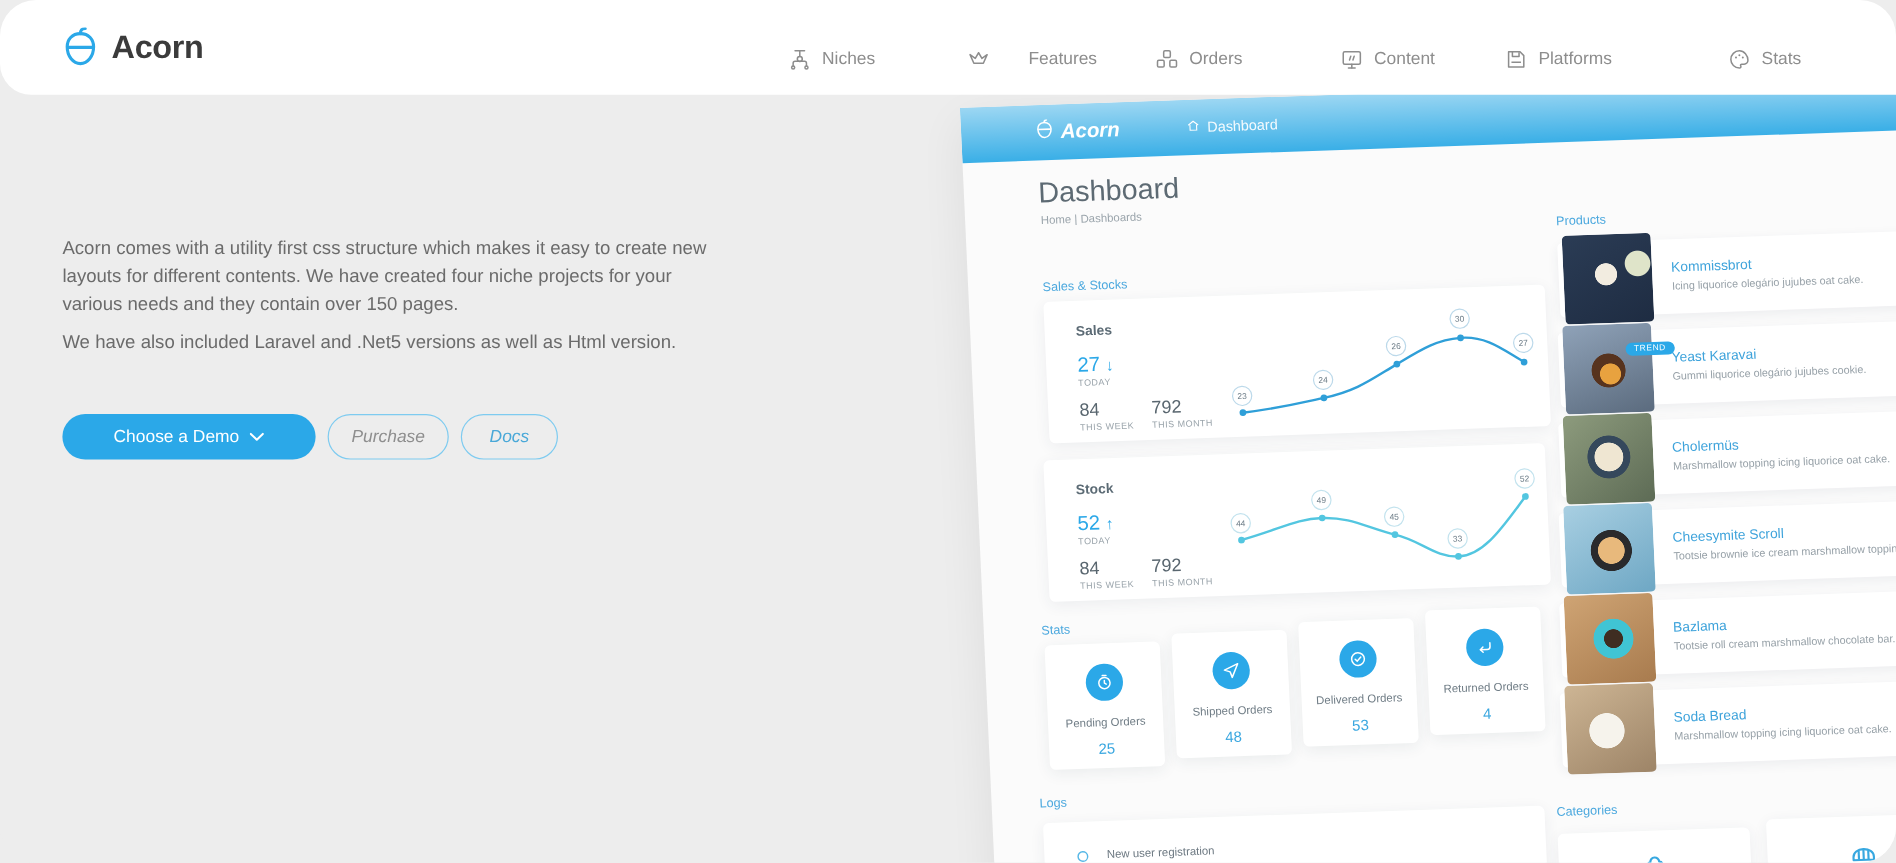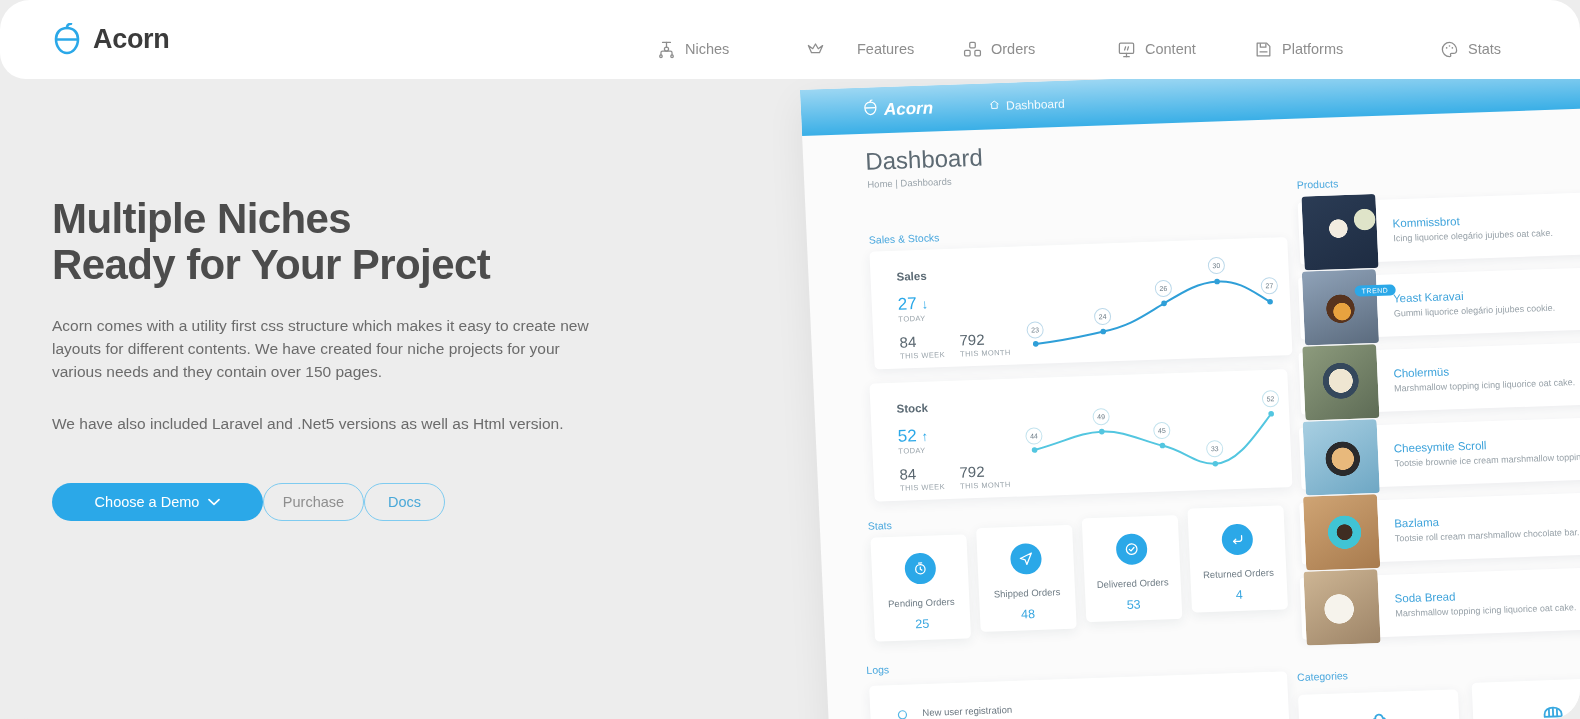--- a/index.html
+++ b/index.html
@@ -81,26 +81,27 @@
     color: #4c4c4c;
     letter-spacing: -0.6px;
     margin-bottom: 26px;
   }
   .hero p {
     font-size: 15.5px;
     line-height: 23px;
     color: #6b6b6b;
     max-width: 545px;
   }
-  .hero p.p2 { margin-top: 29px; }
+  .hero p.p2 { margin-top: 9px; }
 
   .btn-row {
     margin-top: 48px;
     display: flex;
     align-items: center;
+    gap: 10px;
   }
   .btn {
     height: 38px;
     border-radius: 19px;
     display: inline-flex;
     align-items: center;
     justify-content: center;
     font-size: 14.5px;
     cursor: pointer;
     white-space: nowrap;
@@ -111,20 +112,21 @@
     color: #ffffff;
     width: 211px;
     gap: 9px;
   }
   .btn-primary .chev { width: 12px; height: 8px; display:block; }
   .btn-outline {
     background: transparent;
     border: 1px solid #7ecbf0;
     width: 101px;
     color: #8e8e8e;
+    font-style: italic;
   }
   .btn-outline.docs { width: 81px; color: #49a8d8; }
 
   
   .mock-wrap {
     position: absolute;
     left: 742px; top: 68px;
     width: 960px; height: 700px;
     z-index: 10;
     overflow: hidden;
@@ -367,24 +369,20 @@
             <circle cx="15.6" cy="10" r="1.05" fill="#8d8d8d" stroke="none"></circle>
           </svg>
         </span>
         <span>Stats</span>
       </div>
 
     </div>
   </div>
 
   <div class="hero">
-    <h1>
-      <span>Multiple Niches</span><br>
-      <span>Ready for Your Project</span>
-    </h1>
     <p class="p1">Acorn comes with a utility first css structure which makes it easy to create new layouts for different contents. We have created four niche projects for your various needs and they contain over 150 pages.</p>
     <p class="p2">We have also included Laravel and .Net5 versions as well as Html version.</p>
 
     <div class="btn-row">
       <div class="btn btn-primary">
         <span>Choose a Demo</span>
         <span>
           <svg class="chev" viewBox="0 0 12 8" fill="none" stroke="#ffffff" stroke-width="1.7" stroke-linecap="round" stroke-linejoin="round">
             <path d="M1 1.6L6 6.4 11 1.6"></path>
           </svg>

